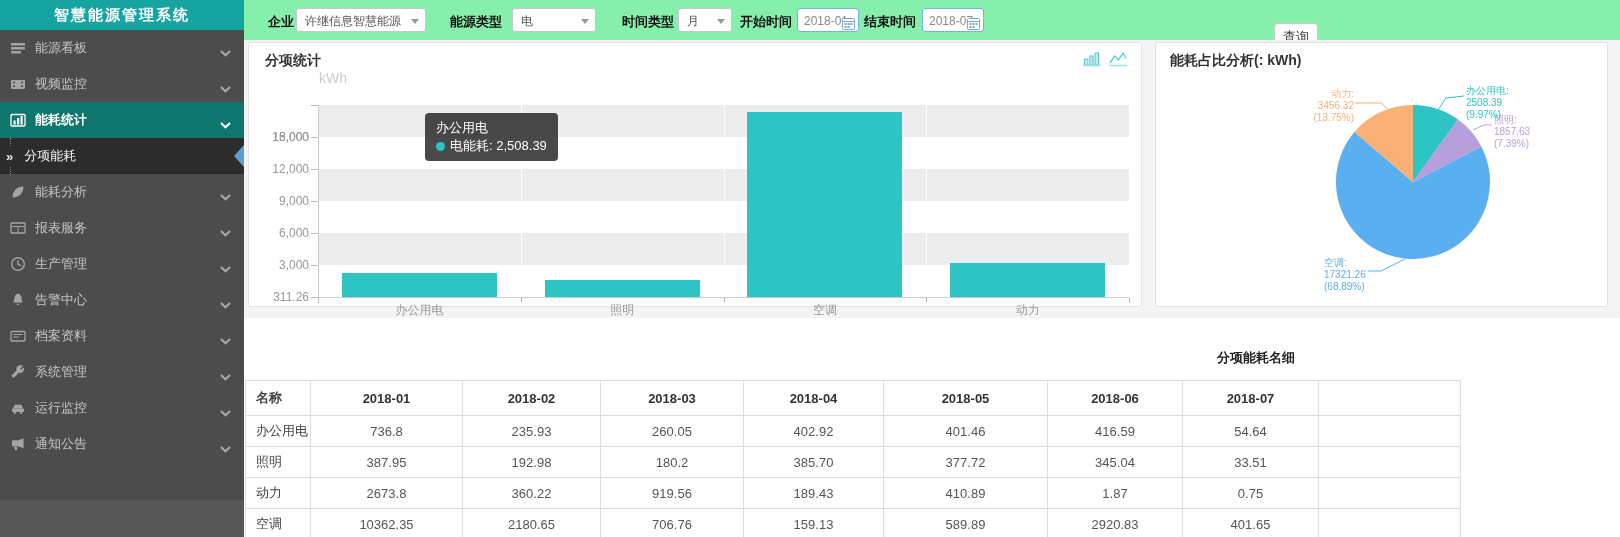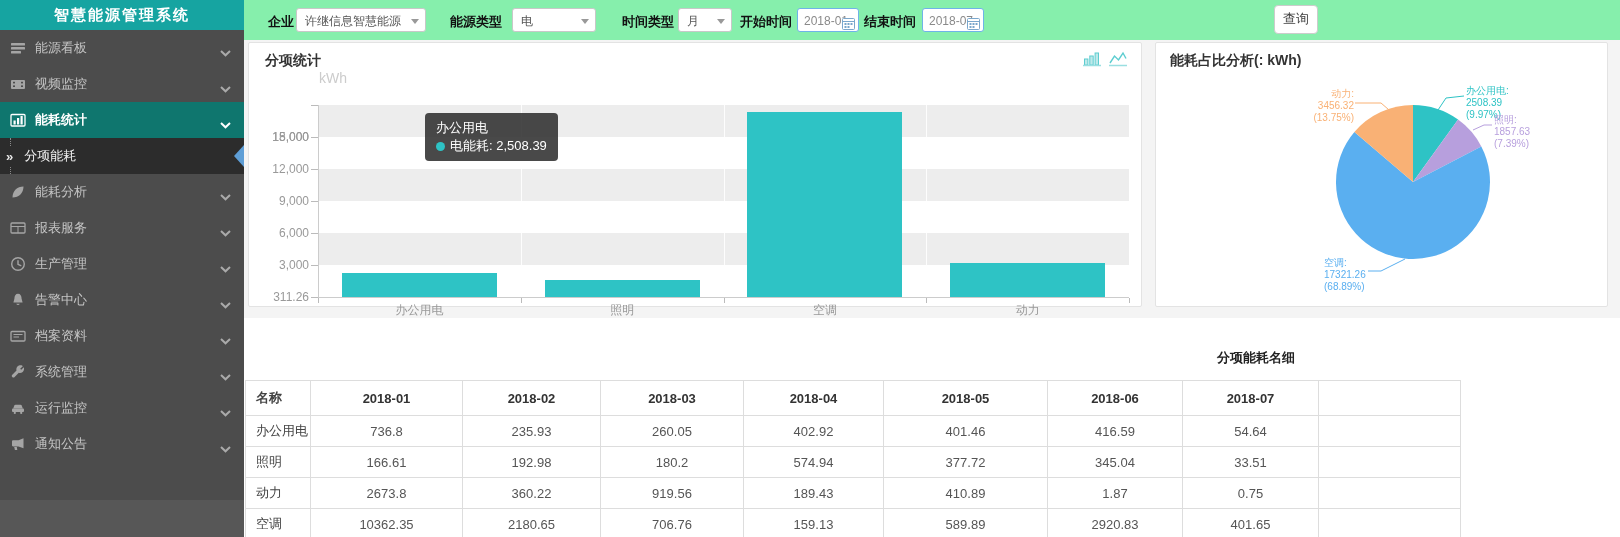--- a/index.html
+++ b/index.html
@@ -60,21 +60,21 @@
     border-left:4px solid transparent;border-right:4px solid transparent;
     border-top:5px solid #999999;
   }
   .tb-date{
     position:absolute;top:8px;height:24px;width:62px;border:1px solid #6fb3e8;border-radius:3px;
     background:#ffffff;font-size:12px;color:#8a8a8a;line-height:24px;
     padding-left:6px;box-sizing:border-box;cursor:text;
   }
   .tb-date .cal{position:absolute;right:3px;top:5px;}
   .tb-btn{
-    position:absolute;left:1030px;top:5px;width:42px;height:27px;
+    position:absolute;left:1030px;top:23px;width:42px;height:27px;
     border:1px solid #cccccc;border-radius:4px;background:#ffffff;
     font-size:13px;color:#444444;text-align:center;line-height:26px;cursor:pointer;
   }
 
   
   #content-top{left:244px;top:40px;width:1376px;height:278px;background:#f4f4f4;}
   #content-bottom{left:244px;top:318px;width:1376px;height:219px;background:#ffffff;}
   .panel{position:absolute;background:#ffffff;border:1px solid #e3e3e3;border-radius:2px;box-sizing:border-box;}
   #bar-panel{left:248px;top:42px;width:894px;height:265px;}
   #pie-panel{left:1155px;top:42px;width:453px;height:265px;}
@@ -445,24 +445,24 @@
         <td>235.93</td>
         <td>260.05</td>
         <td>402.92</td>
         <td>401.46</td>
         <td>416.59</td>
         <td>54.64</td>
         <td></td>
       </tr>
       <tr>
         <td class="name-col">照明</td>
-        <td>166.61</td>
+        <td>387.95</td>
         <td>192.98</td>
         <td>180.2</td>
-        <td>574.94</td>
+        <td>385.70</td>
         <td>377.72</td>
         <td>345.04</td>
         <td>33.51</td>
         <td></td>
       </tr>
       <tr>
         <td class="name-col">动力</td>
         <td>2673.8</td>
         <td>360.22</td>
         <td>919.56</td>

